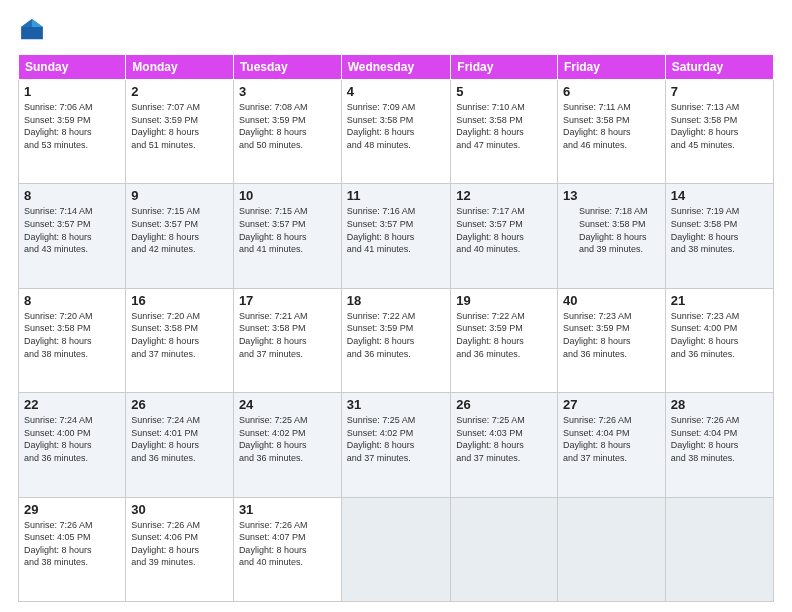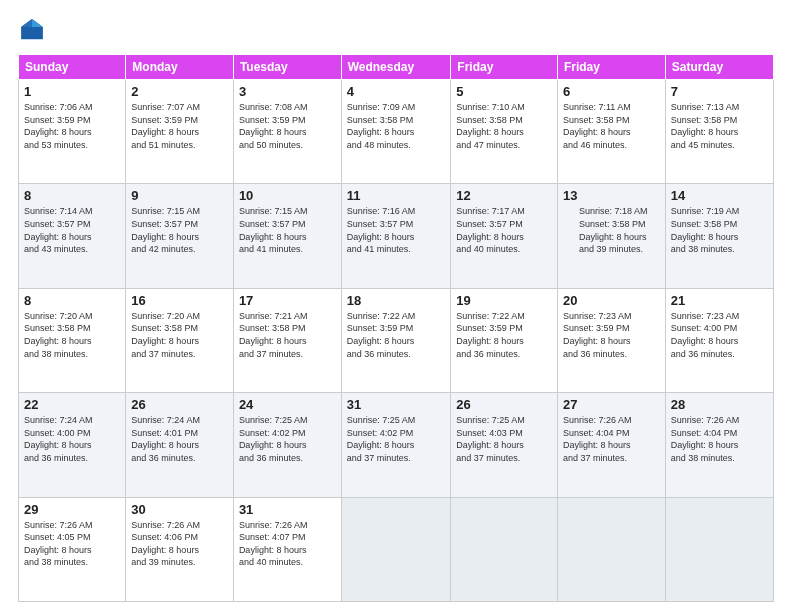--- a/index.html
+++ b/index.html
@@ -267,21 +267,21 @@
 and 36 minutes.</div>
           </td>
           <td>
             <span class="day-num">19</span>
             <div class="day-info" style="white-space: pre-line;">Sunrise: 7:22 AM
 Sunset: 3:59 PM
 Daylight: 8 hours
 and 36 minutes.</div>
           </td>
           <td>
-            <span class="day-num">20</span>
+            <span class="day-num">40</span>
             <div class="day-info" style="white-space: pre-line;">Sunrise: 7:23 AM
 Sunset: 3:59 PM
 Daylight: 8 hours
 and 36 minutes.</div>
           </td>
           <td>
             <span class="day-num">21</span>
             <div class="day-info" style="white-space: pre-line;">Sunrise: 7:23 AM
 Sunset: 4:00 PM
 Daylight: 8 hours

